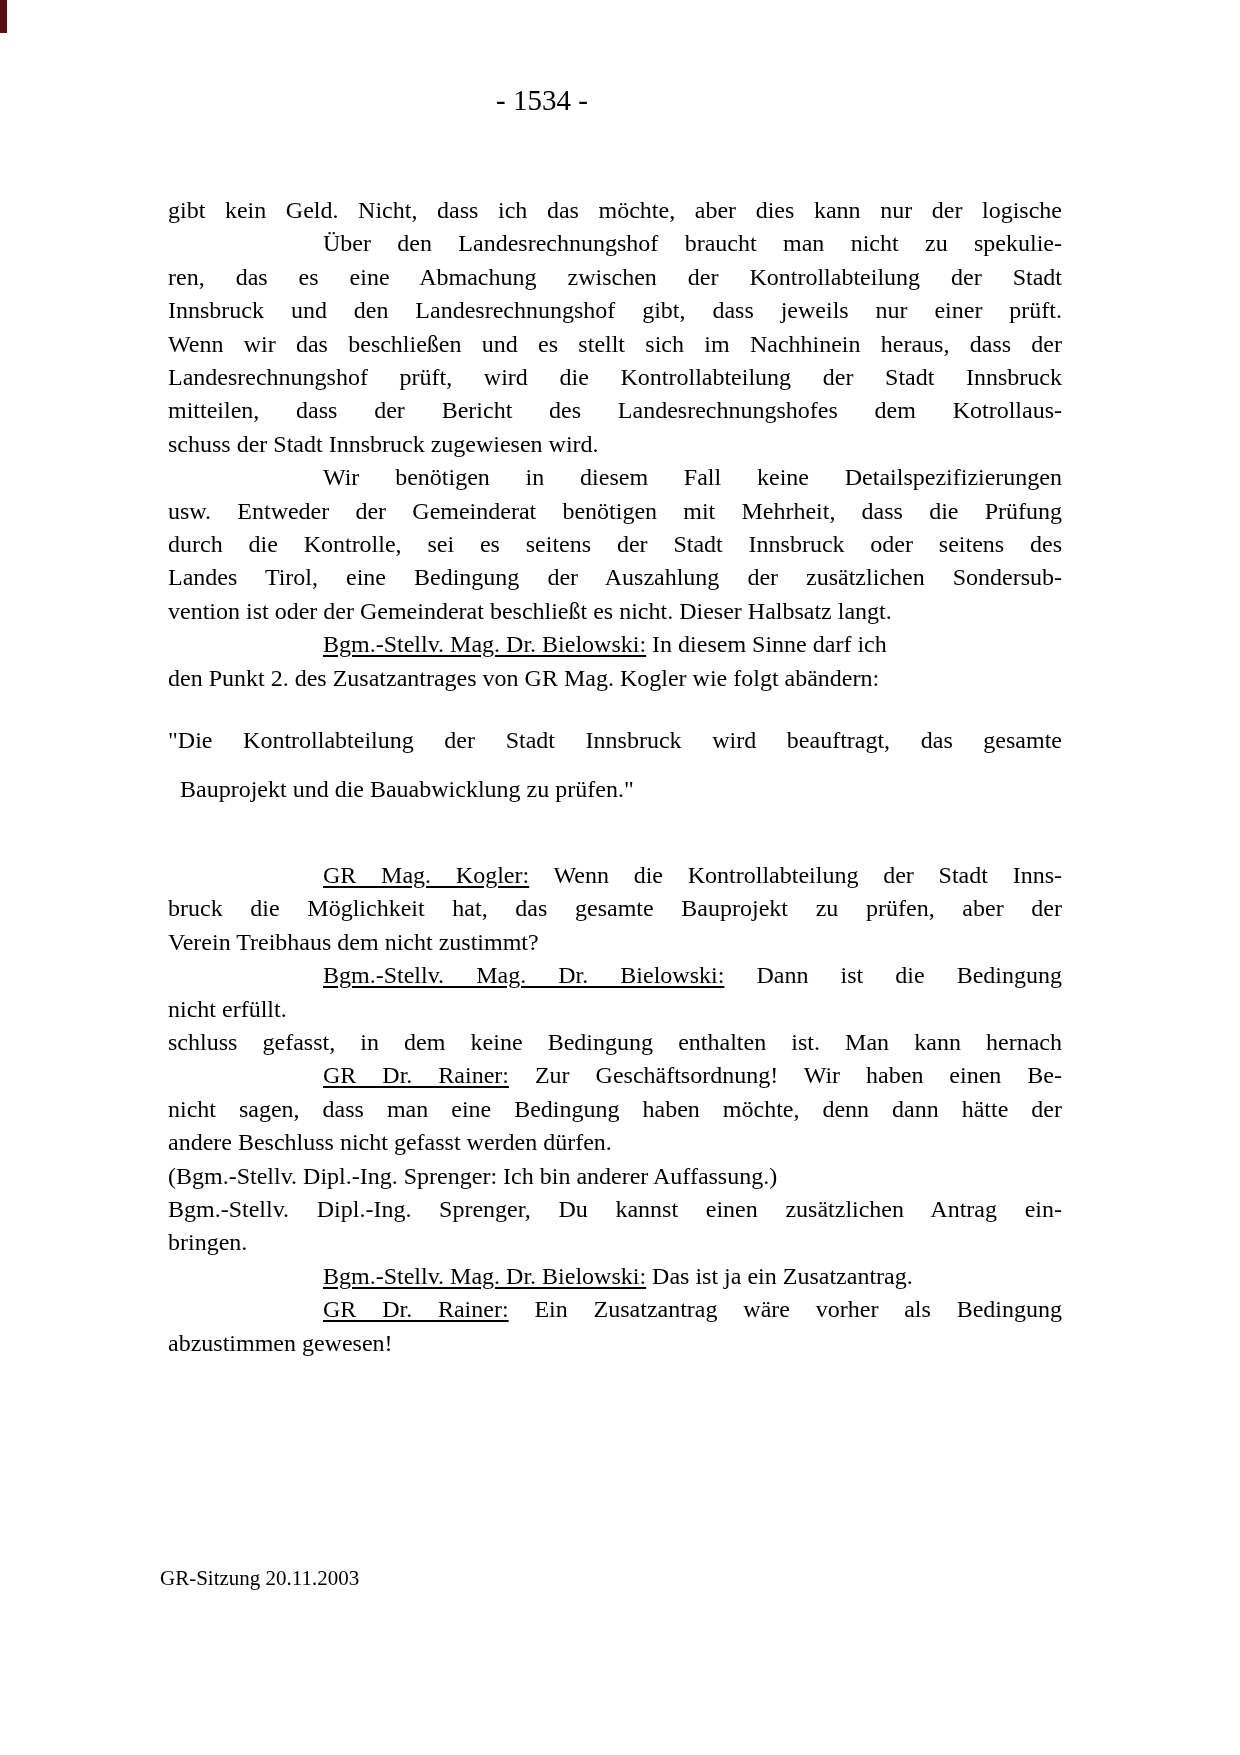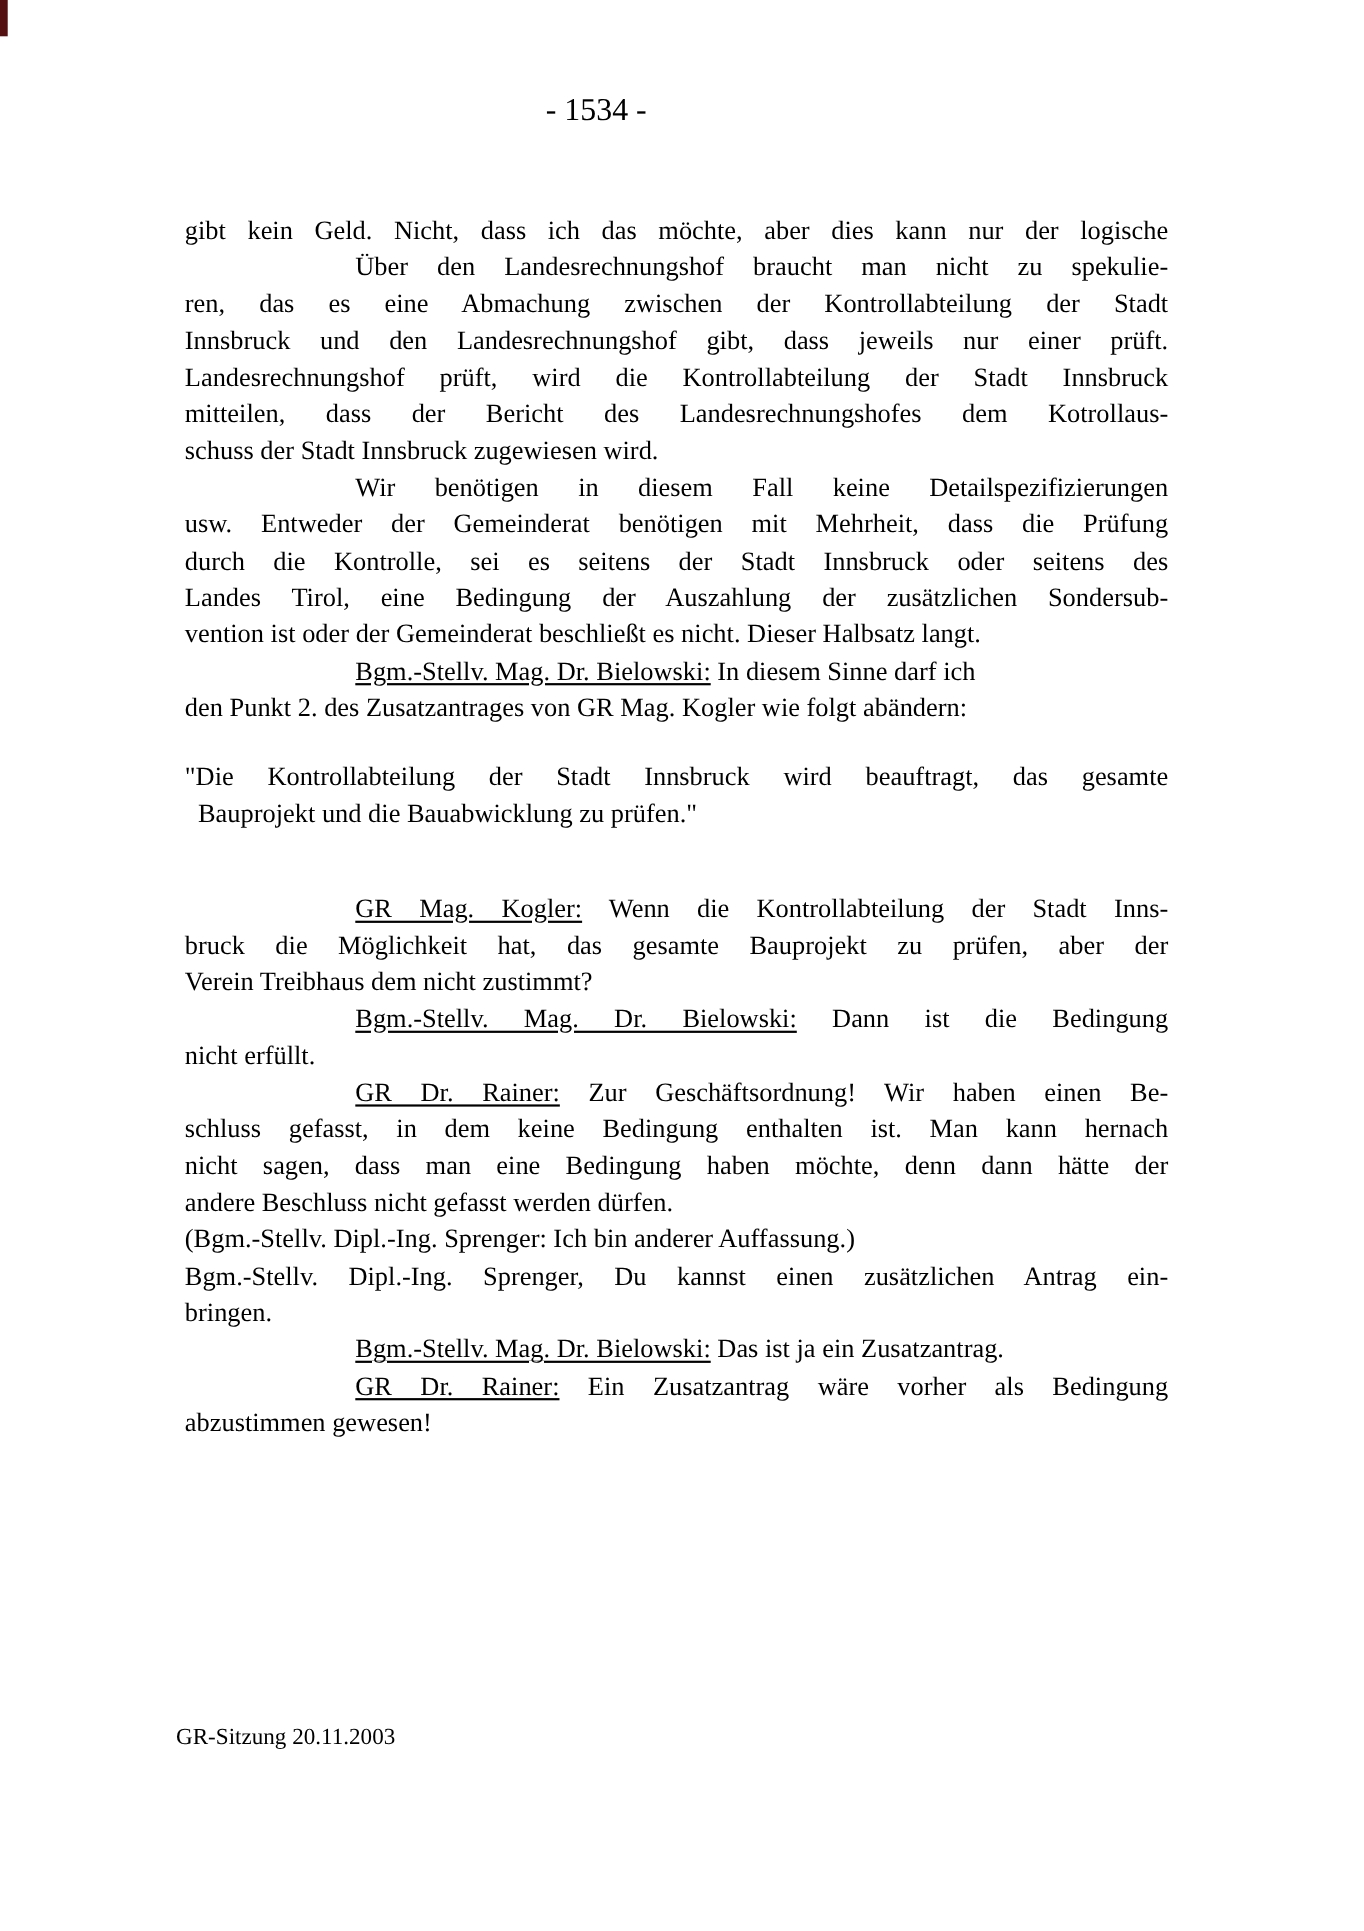--- a/index.html
+++ b/index.html
@@ -66,39 +66,40 @@
 <body>
 
 <div class="page">
   <div class="artifact"></div>
   <div class="pagenum">- 1534 -</div>
   <div class="body">
       <div class="line j"><span>gibt kein Geld. Nicht, dass ich das möchte, aber dies kann nur der logische</span></div>
       <div class="line j" style="padding-left: 155px;"><span>Über den Landesrechnungshof braucht man nicht zu spekulie-</span></div>
       <div class="line j"><span>ren, das es eine Abmachung zwischen der Kontrollabteilung der Stadt</span></div>
       <div class="line j"><span>Innsbruck und den Landesrechnungshof gibt, dass jeweils nur einer prüft.</span></div>
+      <div class="line j"><span>Wenn wir das beschließen und es stellt sich im Nachhinein heraus, dass der</span></div>
       <div class="line j"><span>Landesrechnungshof prüft, wird die Kontrollabteilung der Stadt Innsbruck</span></div>
       <div class="line j"><span>mitteilen, dass der Bericht des Landesrechnungshofes dem Kotrollaus-</span></div>
       <div class="line"><span>schuss der Stadt Innsbruck zugewiesen wird.</span></div>
       <div class="line j" style="padding-left: 155px;"><span>Wir benötigen in diesem Fall keine Detailspezifizierungen</span></div>
       <div class="line j"><span>usw. Entweder der Gemeinderat benötigen mit Mehrheit, dass die Prüfung</span></div>
       <div class="line j"><span>durch die Kontrolle, sei es seitens der Stadt Innsbruck oder seitens des</span></div>
       <div class="line j"><span>Landes Tirol, eine Bedingung der Auszahlung der zusätzlichen Sondersub-</span></div>
       <div class="line"><span>vention ist oder der Gemeinderat beschließt es nicht. Dieser Halbsatz langt.</span></div>
       <div class="line" style="padding-left: 155px;"><span class="u">Bgm.-Stellv. Mag. Dr. Bielowski:</span><span> In diesem Sinne darf ich</span></div>
       <div class="line"><span>den Punkt 2. des Zusatzantrages von GR Mag. Kogler wie folgt abändern:</span></div>
       <div class="line j" style="margin-top: 29px;"><span>"Die Kontrollabteilung der Stadt Innsbruck wird beauftragt, das gesamte</span></div>
-      <div class="line" style="padding-left: 12px;"><span>Bauprojekt und die Bauabwicklung zu prüfen."</span></div>
+      <div class="line" style="padding-left: 12px; margin-top: 15px;"><span>Bauprojekt und die Bauabwicklung zu prüfen."</span></div>
       <div class="line j" style="padding-left: 155px; margin-top: 53px;"><span class="u">GR Mag. Kogler:</span><span> Wenn die Kontrollabteilung der Stadt Inns-</span></div>
       <div class="line j"><span>bruck die Möglichkeit hat, das gesamte Bauprojekt zu prüfen, aber der</span></div>
       <div class="line"><span>Verein Treibhaus dem nicht zustimmt?</span></div>
       <div class="line j" style="padding-left: 155px;"><span class="u">Bgm.-Stellv. Mag. Dr. Bielowski:</span><span> Dann ist die Bedingung</span></div>
       <div class="line"><span>nicht erfüllt.</span></div>
+      <div class="line j"><span>schluss gefasst, in dem keine Bedingung enthalten ist. Man kann hernach</span></div>
       <div class="line j" style="padding-left: 155px;"><span class="u">GR Dr. Rainer:</span><span> Zur Geschäftsordnung! Wir haben einen Be-</span></div>
-      <div class="line j"><span>schluss gefasst, in dem keine Bedingung enthalten ist. Man kann hernach</span></div>
       <div class="line j"><span>nicht sagen, dass man eine Bedingung haben möchte, denn dann hätte der</span></div>
       <div class="line"><span>andere Beschluss nicht gefasst werden dürfen.</span></div>
       <div class="line"><span>(Bgm.-Stellv. Dipl.-Ing. Sprenger: Ich bin anderer Auffassung.)</span></div>
       <div class="line j"><span>Bgm.-Stellv. Dipl.-Ing. Sprenger, Du kannst einen zusätzlichen Antrag ein-</span></div>
       <div class="line"><span>bringen.</span></div>
       <div class="line" style="padding-left: 155px;"><span class="u">Bgm.-Stellv. Mag. Dr. Bielowski:</span><span> Das ist ja ein Zusatzantrag.</span></div>
       <div class="line j" style="padding-left: 155px;"><span class="u">GR Dr. Rainer:</span><span> Ein Zusatzantrag wäre vorher als Bedingung</span></div>
       <div class="line"><span>abzustimmen gewesen!</span></div>
     </div>
   <div class="footer">GR-Sitzung 20.11.2003</div>

